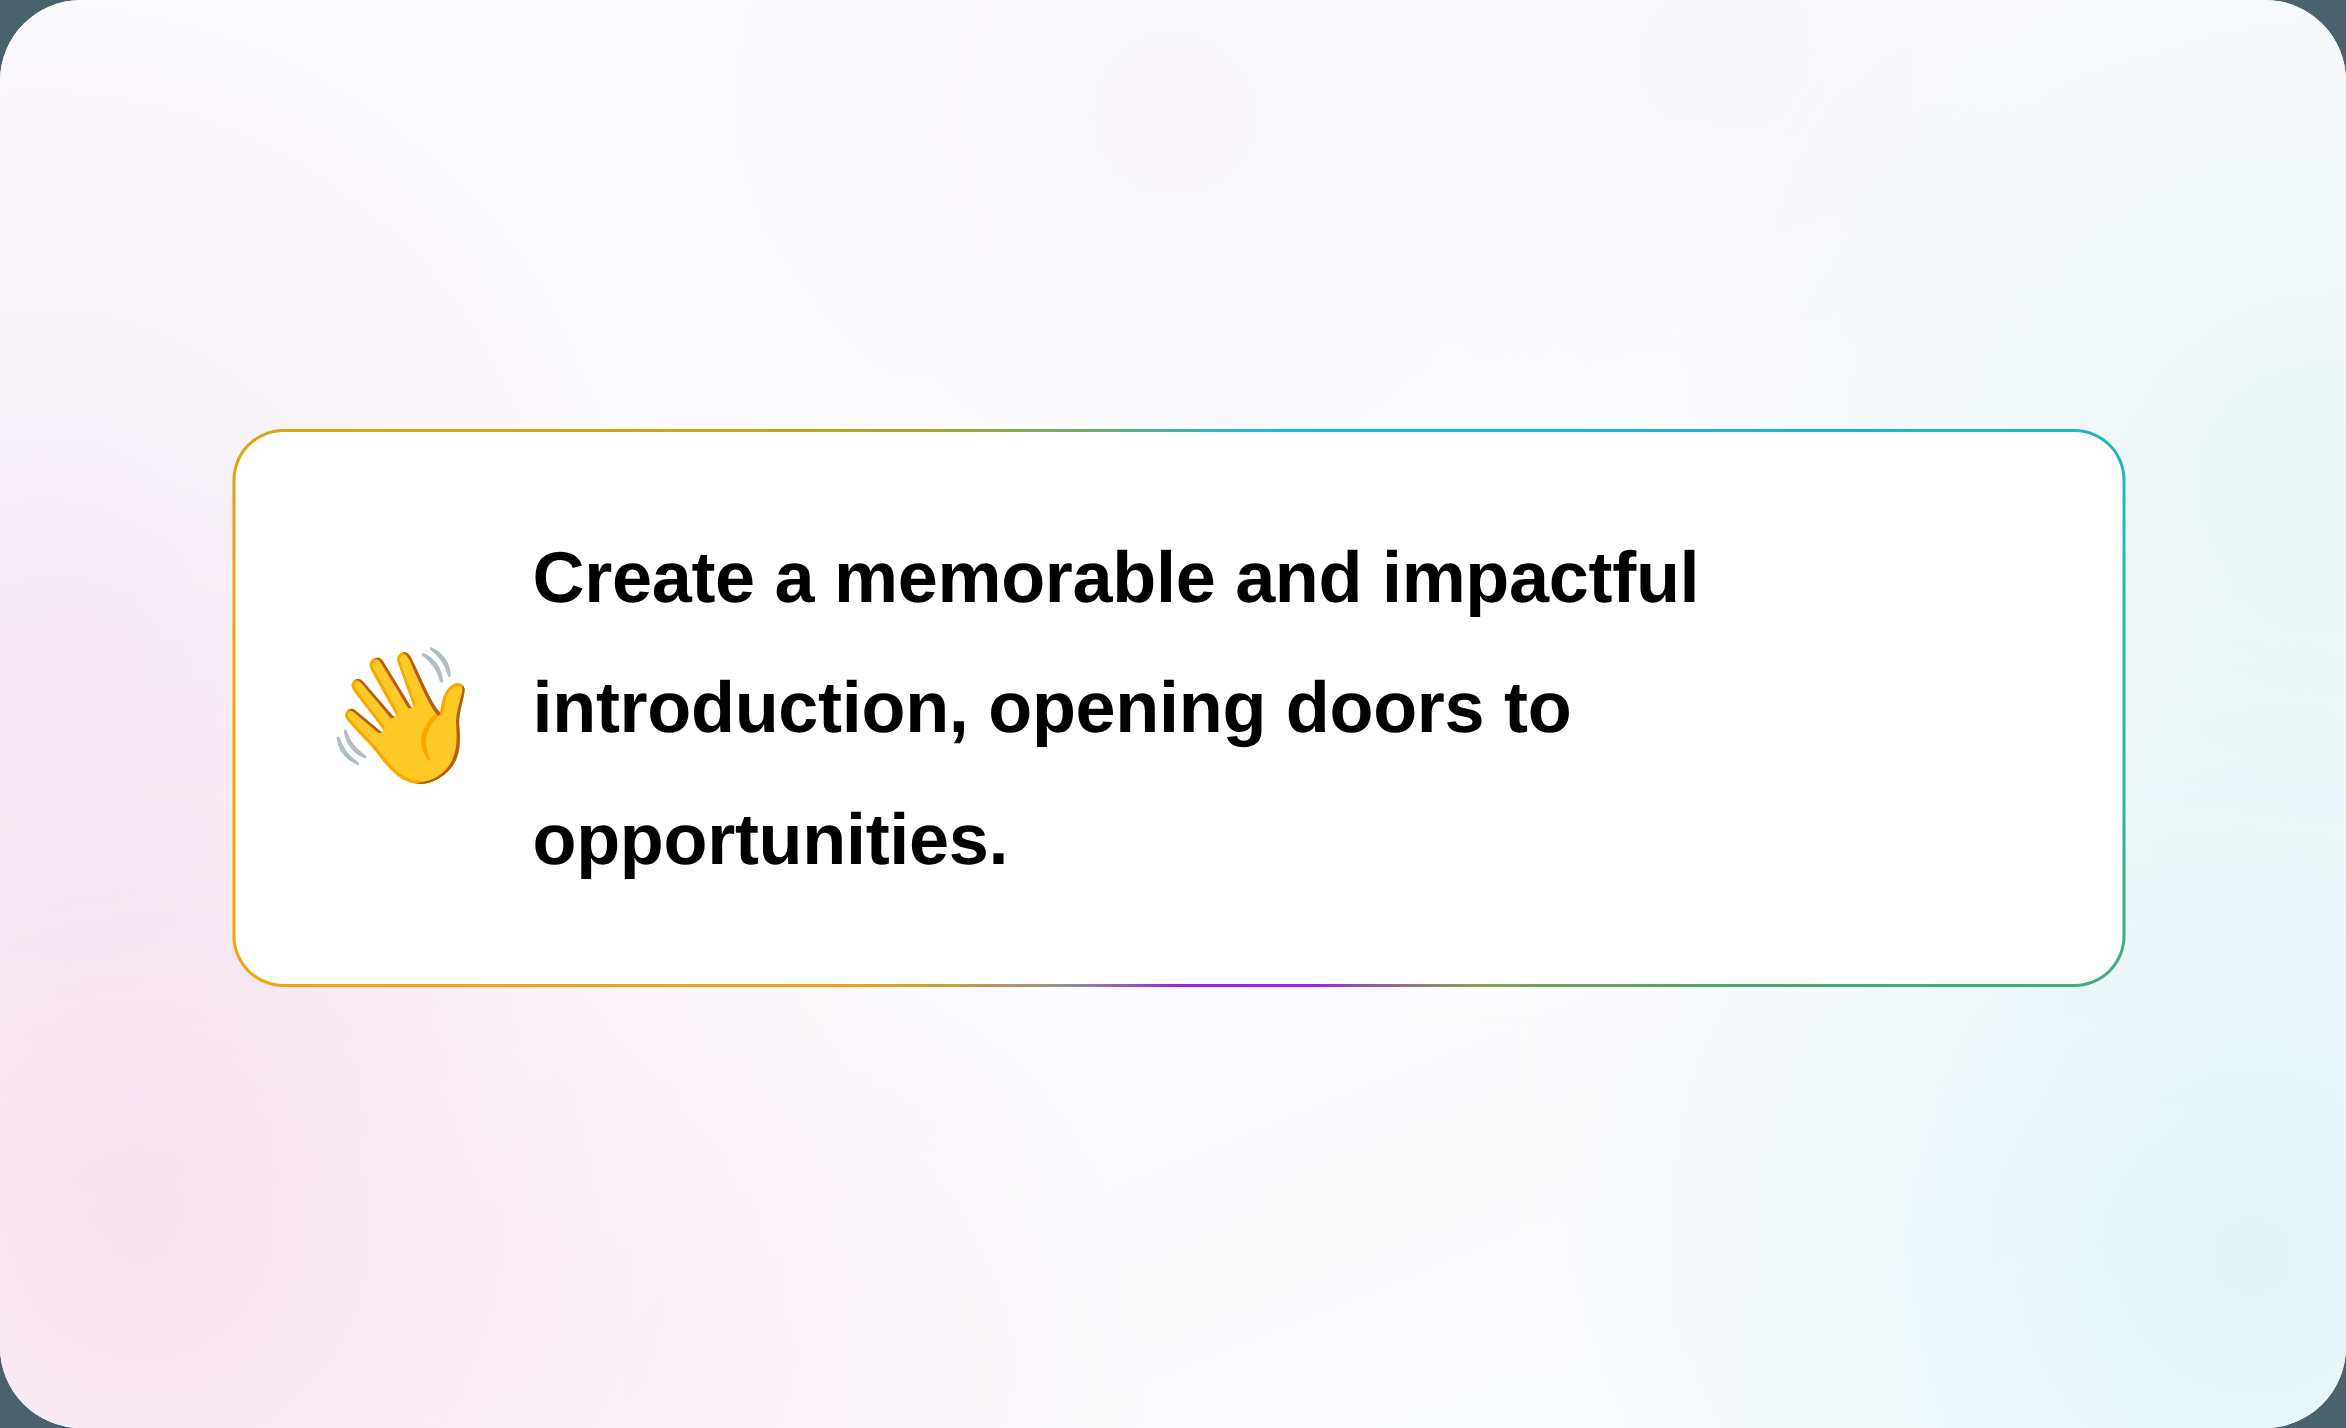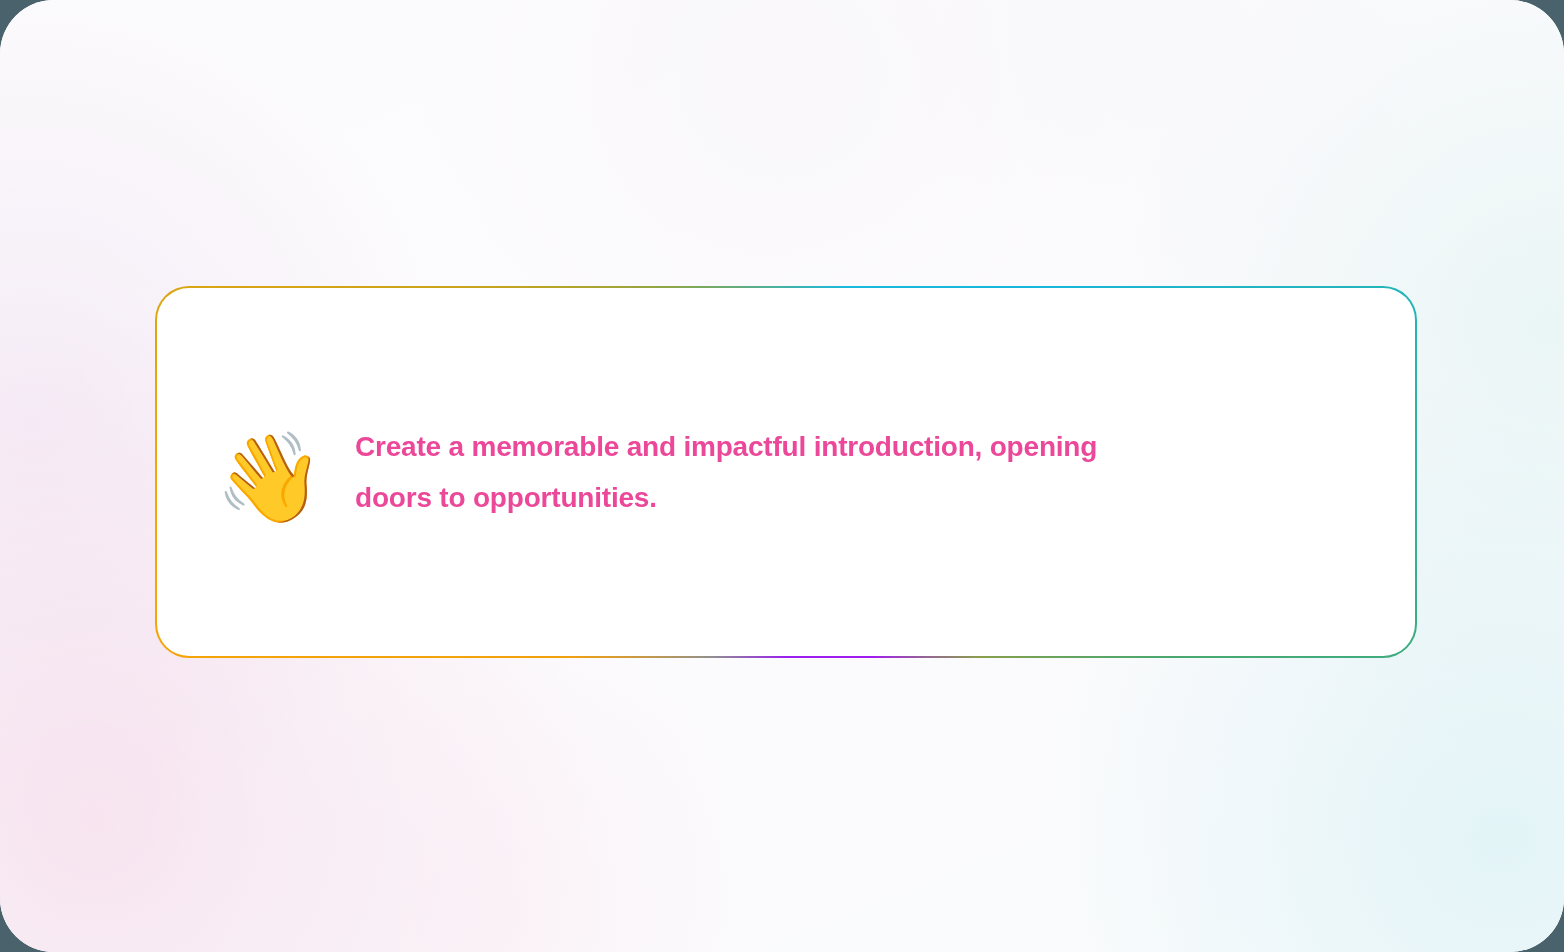--- a/index.html
+++ b/index.html
@@ -96,22 +96,22 @@
     text-align: center;
     margin-right: 36px;
     margin-top: 12px;
     user-select: none;
   }
 
   
   .prompt-text {
     flex: 1 1 auto;
     max-width: 820px;
-    color: #ec4899;
-    font-size: 28px;
+    color: #000000;
+    font-size: 48px;
     font-weight: 700;
     line-height: 1.82;
     letter-spacing: -0.2px;
     margin-top: 2px;
   }
 </style>
 </head>
 <body>
 
 <div class="canvas">

